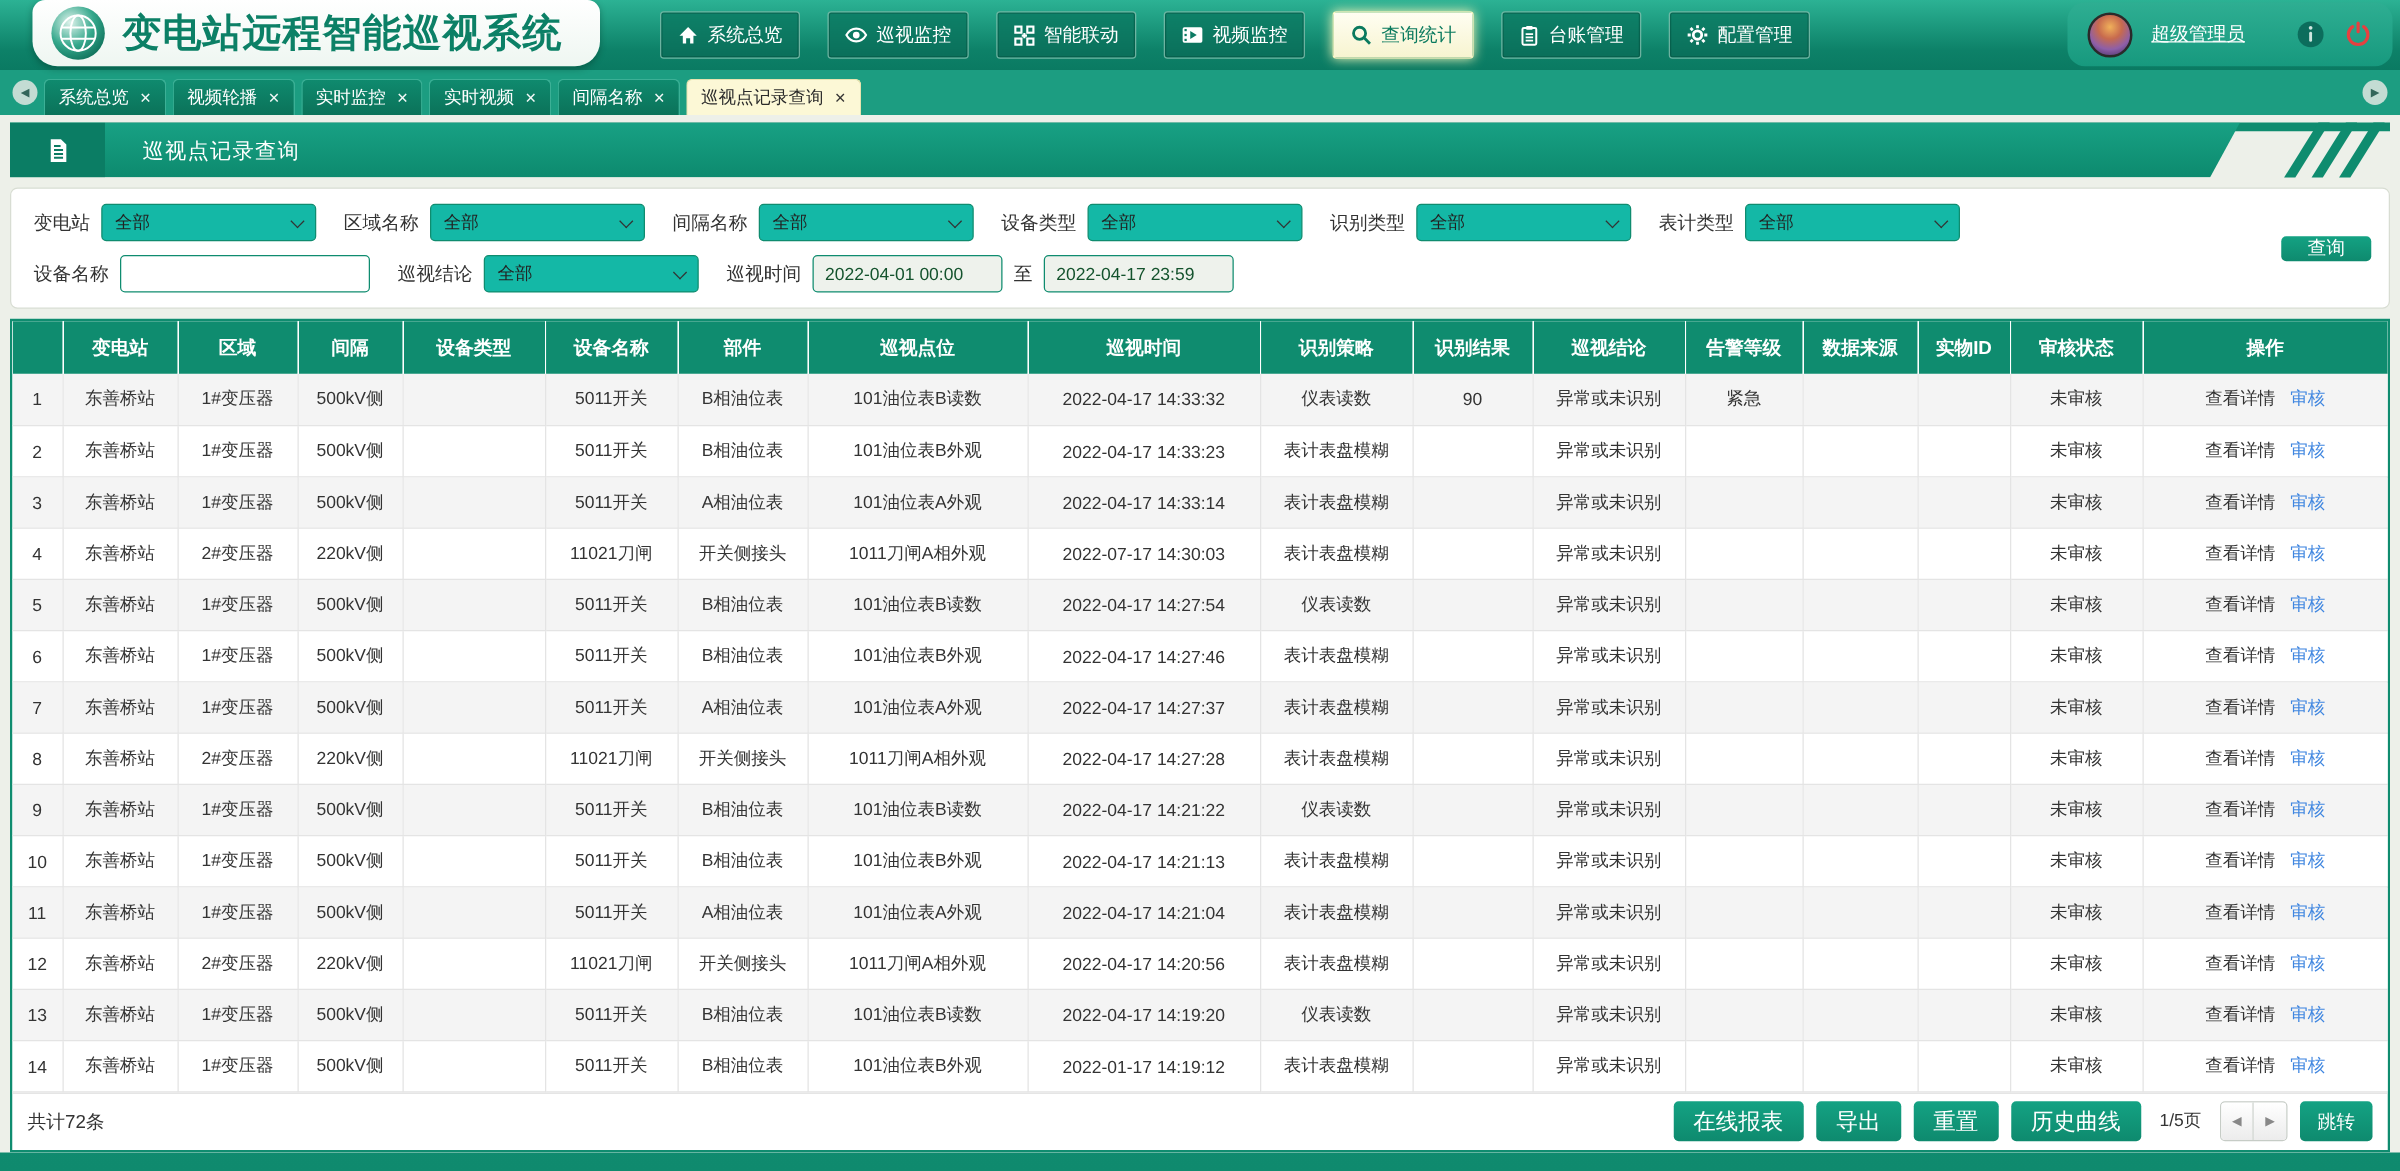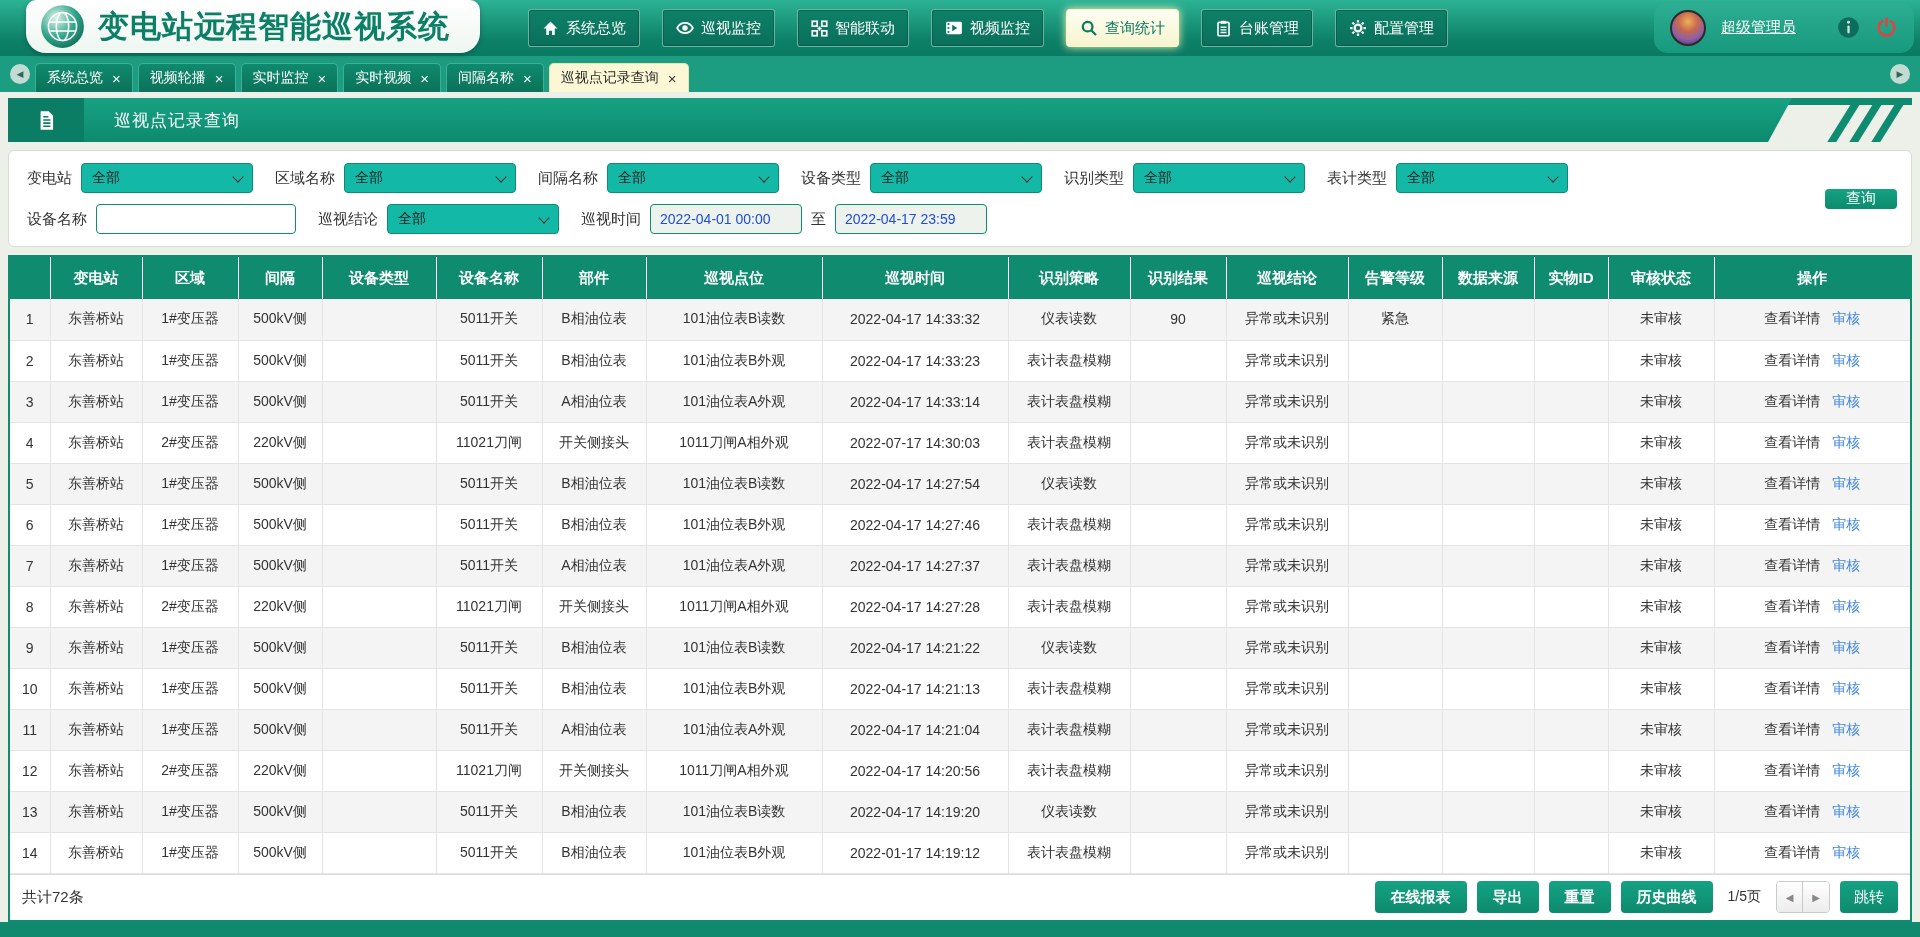--- a/index.html
+++ b/index.html
@@ -100,21 +100,21 @@
   .f-label { font-size:15px; color:#333; white-space:nowrap; }
   .sel {
     width:172px; height:30px; border:1px solid #0f8c6f; border-radius:4px; background:#14b8a6;
     display:flex; align-items:center; padding:0 26px 0 10px; position:relative;
     font-size:14px; color:#222; cursor:pointer;
   }
   .sel::after {
     content:""; position:absolute; right:10px; top:9px; width:7px; height:7px;
     border-right:1.8px solid #333; border-bottom:1.8px solid #333; transform:rotate(45deg);
   }
-  .txt { width:200px; height:30px; border:1px solid #0f8c6f; border-radius:4px; padding:0 9px; font-size:14px; color:#1d4ed8; font-family:inherit; background:#fff; }
+  .txt { width:200px; height:30px; border:1px solid #0f8c6f; border-radius:4px; padding:0 9px; font-size:14px; color:#14532d; font-family:inherit; background:#fff; }
   .txt.date { width:152px; background:#eef2ec; cursor:pointer; }
   .btn {
     background:linear-gradient(#14a283,#0e8a6e); color:#fff; border:none; border-radius:4px;
     font-size:15px; cursor:pointer; font-family:inherit;
   }
   .btn.query { position:absolute; right:14px; top:50%; transform:translateY(-50%); width:72px; height:20px; }
 
   
   .table-wrap { margin-top:8px; border:2px solid #0f8c6f; background:#fff; }
   table { width:100%; border-collapse:collapse; table-layout:fixed; background:#fff; }
@@ -133,21 +133,21 @@
   tbody tr:nth-child(even) { background:#ffffff; }
   .op-detail { color:#333; margin-right:12px; cursor:pointer; }
   .op-audit { color:#3f86e0; cursor:pointer; }
 
   
   .footer {
     height:46px; display:flex; align-items:center; gap:10px; padding:0 12px;
     background:#fff; border-top:1px solid #ddd;
   }
   .total { font-size:15px; color:#333; margin-right:auto; }
-  .f-btn { height:32px; padding:0 16px; font-size:15px;font-weight:bold; }
+  .f-btn { height:32px; padding:0 16px; font-size:18px; }
   .page-ind { font-size:14px; color:#333; margin:0 5px; }
   .pager { display:flex; border:1px solid #c6ccc6; border-radius:4px; overflow:hidden; background:#fff; }
   .pager button {
     width:26px; height:30px; background:linear-gradient(#fff,#ececec); border:none;
     color:#888; font-size:10px; cursor:pointer; display:flex; align-items:center; justify-content:center;
   }
   .pager button:first-child { border-right:1px solid #c6ccc6; }
   .btn.jump { height:32px; padding:0 14px; font-size:15px; }
 </style>
 </head>

